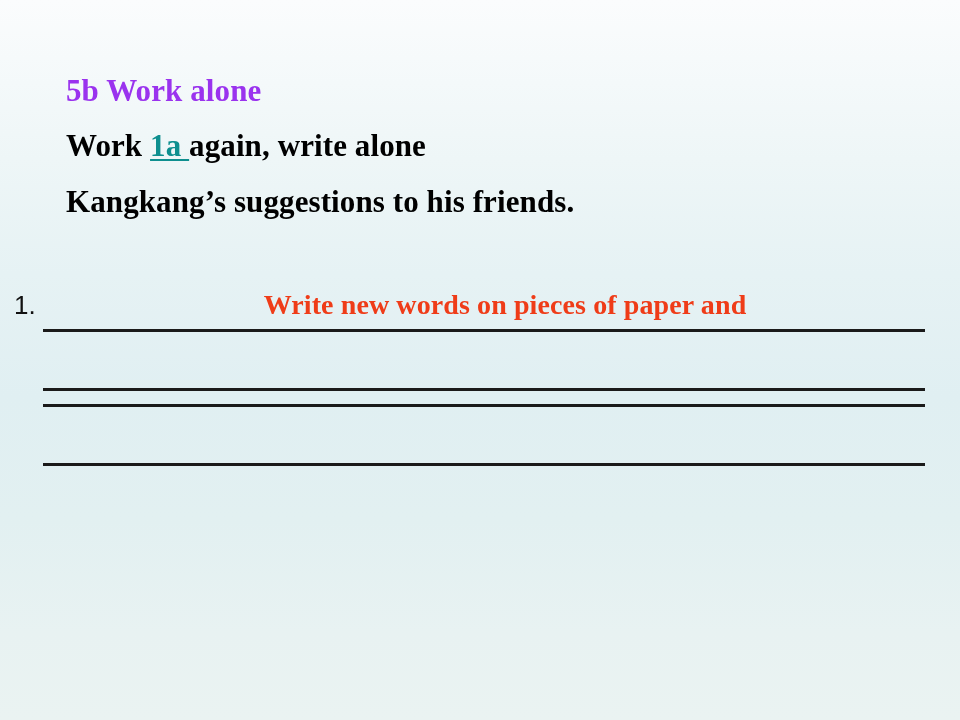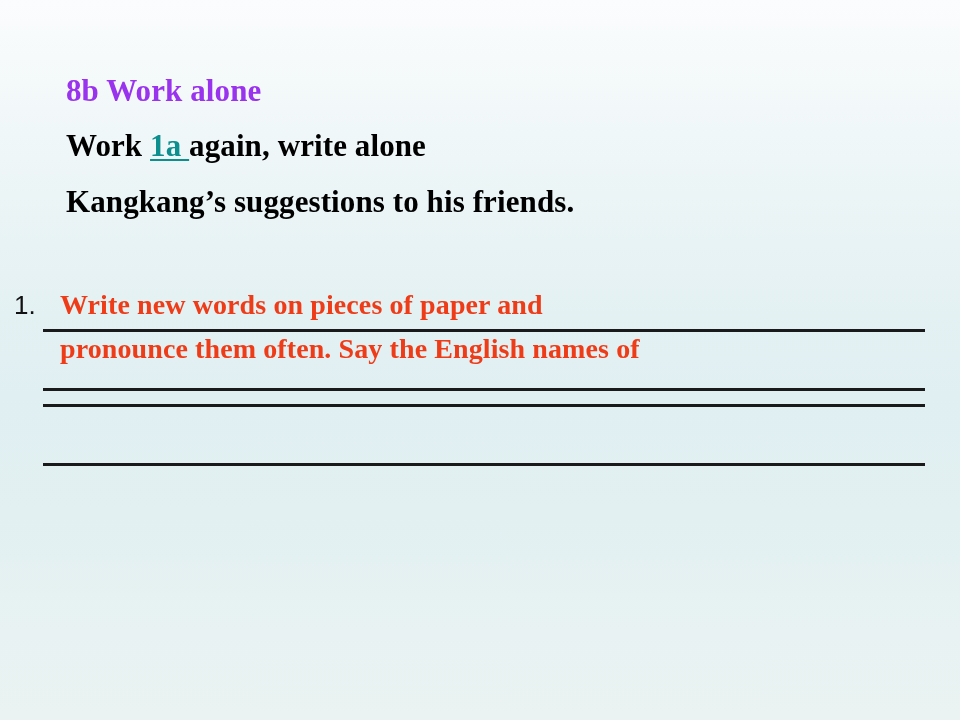--- a/index.html
+++ b/index.html
@@ -110,48 +110,47 @@
   }
   .answer-line {
     font-family: "Liberation Serif", "DejaVu Serif", serif;
     font-weight: bold;
     font-size: 28px;
     line-height: 37px;
     color: #ef3c18;
     white-space: nowrap;
     letter-spacing: 0.1px;
   }
-  .answer-line.l1 { margin-top: 0px; }
+  .answer-line.l1 { margin-top: 0px; text-align: center; }
   .answer-line.l2 { margin-top: 7px; }
   .answer-line.l3 { margin-top: 8px; }
 </style>
 </head>
 <body>
 
 <div id="slide">
 
   <div id="header-block">
 
-    <div class="head-line" id="title-1b">8b Work alone</div>
+    <div class="head-line" id="title-1b">5b Work alone</div>
 
     <div class="head-line" id="instruction-line1"><span>Work </span><span class="link-1a">1a </span><span>again, write alone</span></div>
 
     <div class="head-line" id="instruction-line2">Kangkang’s suggestions to his friends.</div>
 
   </div>
 
   <div id="answer-area">
 
     <div id="item-number">1.</div>
 
     <div class="rule-line rule-1"></div>
     <div class="rule-line rule-2"></div>
     <div class="rule-line rule-3"></div>
     <div class="rule-line rule-4"></div>
 
     <div id="answer-text">
       <div class="answer-line l1">Write new words on pieces of paper and</div>
-      <div class="answer-line l2">pronounce them often. Say the English names of</div>
     </div>
 
   </div>
 
 </div>
 
 </body></html>

